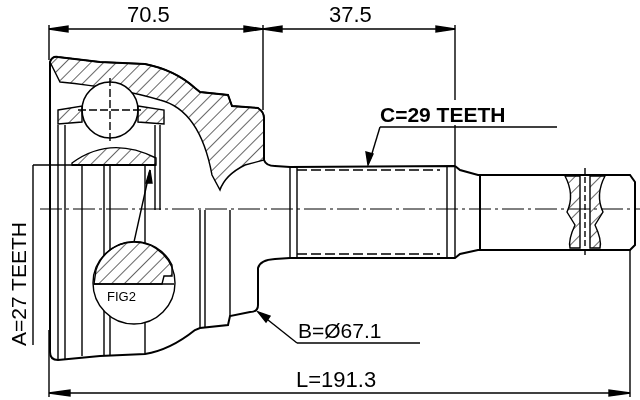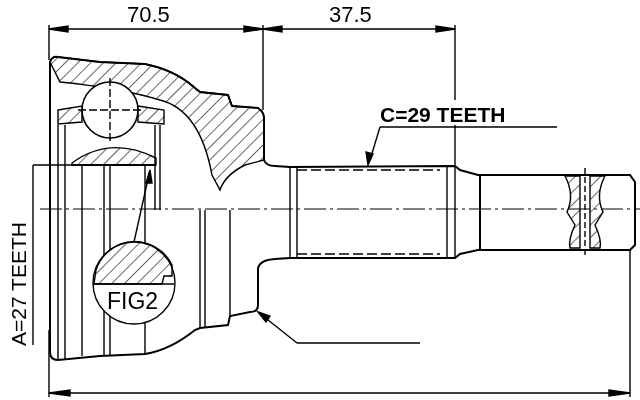--- a/index.html
+++ b/index.html
@@ -1,21 +1,21 @@
 <!DOCTYPE html>
 <html><head>
 <meta charset="utf-8">
 <style>
   html,body{margin:0;padding:0;background:#fff;}
   #canvas{position:relative;width:640px;height:400px;overflow:hidden;background:#ffffff;}
   svg{position:absolute;left:0;top:0;}
   .lbl{position:absolute;font-family:"Liberation Sans",sans-serif;color:#000;white-space:nowrap;line-height:1;}
   .dim{font-size:22px;}
   .call{font-size:21px;}
-  .fig{font-size:23px;}
+  .fig{font-size:13px;}
   .vert{transform:rotate(-90deg);transform-origin:left top;}
 </style>
 </head>
 <body>
 
 <div id="canvas">
   <svg width="640" height="400" viewBox="0 0 640 400">
     <defs>
       <pattern id="hatch" patternUnits="userSpaceOnUse" width="9" height="9" patternTransform="rotate(45)">
         <line x1="0" y1="0" x2="0" y2="9" stroke="#000" stroke-width="1.2"></line>
@@ -95,14 +95,16 @@
       <line x1="258" y1="312" x2="297" y2="343"></line>
       <line x1="297" y1="343" x2="420" y2="343"></line>
       <polygon points="258,312 270,316 266,322" fill="#000"></polygon>
     </g>
   </svg>
 
   <div class="lbl dim" style="left:127px;top:4px;">70.5</div>
   <div class="lbl dim" style="left:329px;top:4px;">37.5</div>
   <div class="lbl call" style="left:380px;top:104px;font-weight:bold;">C=29 TEETH</div>
   <div class="lbl call vert" style="left:8px;top:346px;">A=27 TEETH</div>
+  <div class="lbl call" style="left:298px;top:320px;">B=Ø67.1</div>
   <div class="lbl fig" style="left:107px;top:290px;">FIG2</div>
+  <div class="lbl dim" style="left:296px;top:369px;">L=191.3</div>
 </div>
 
 </body></html>

